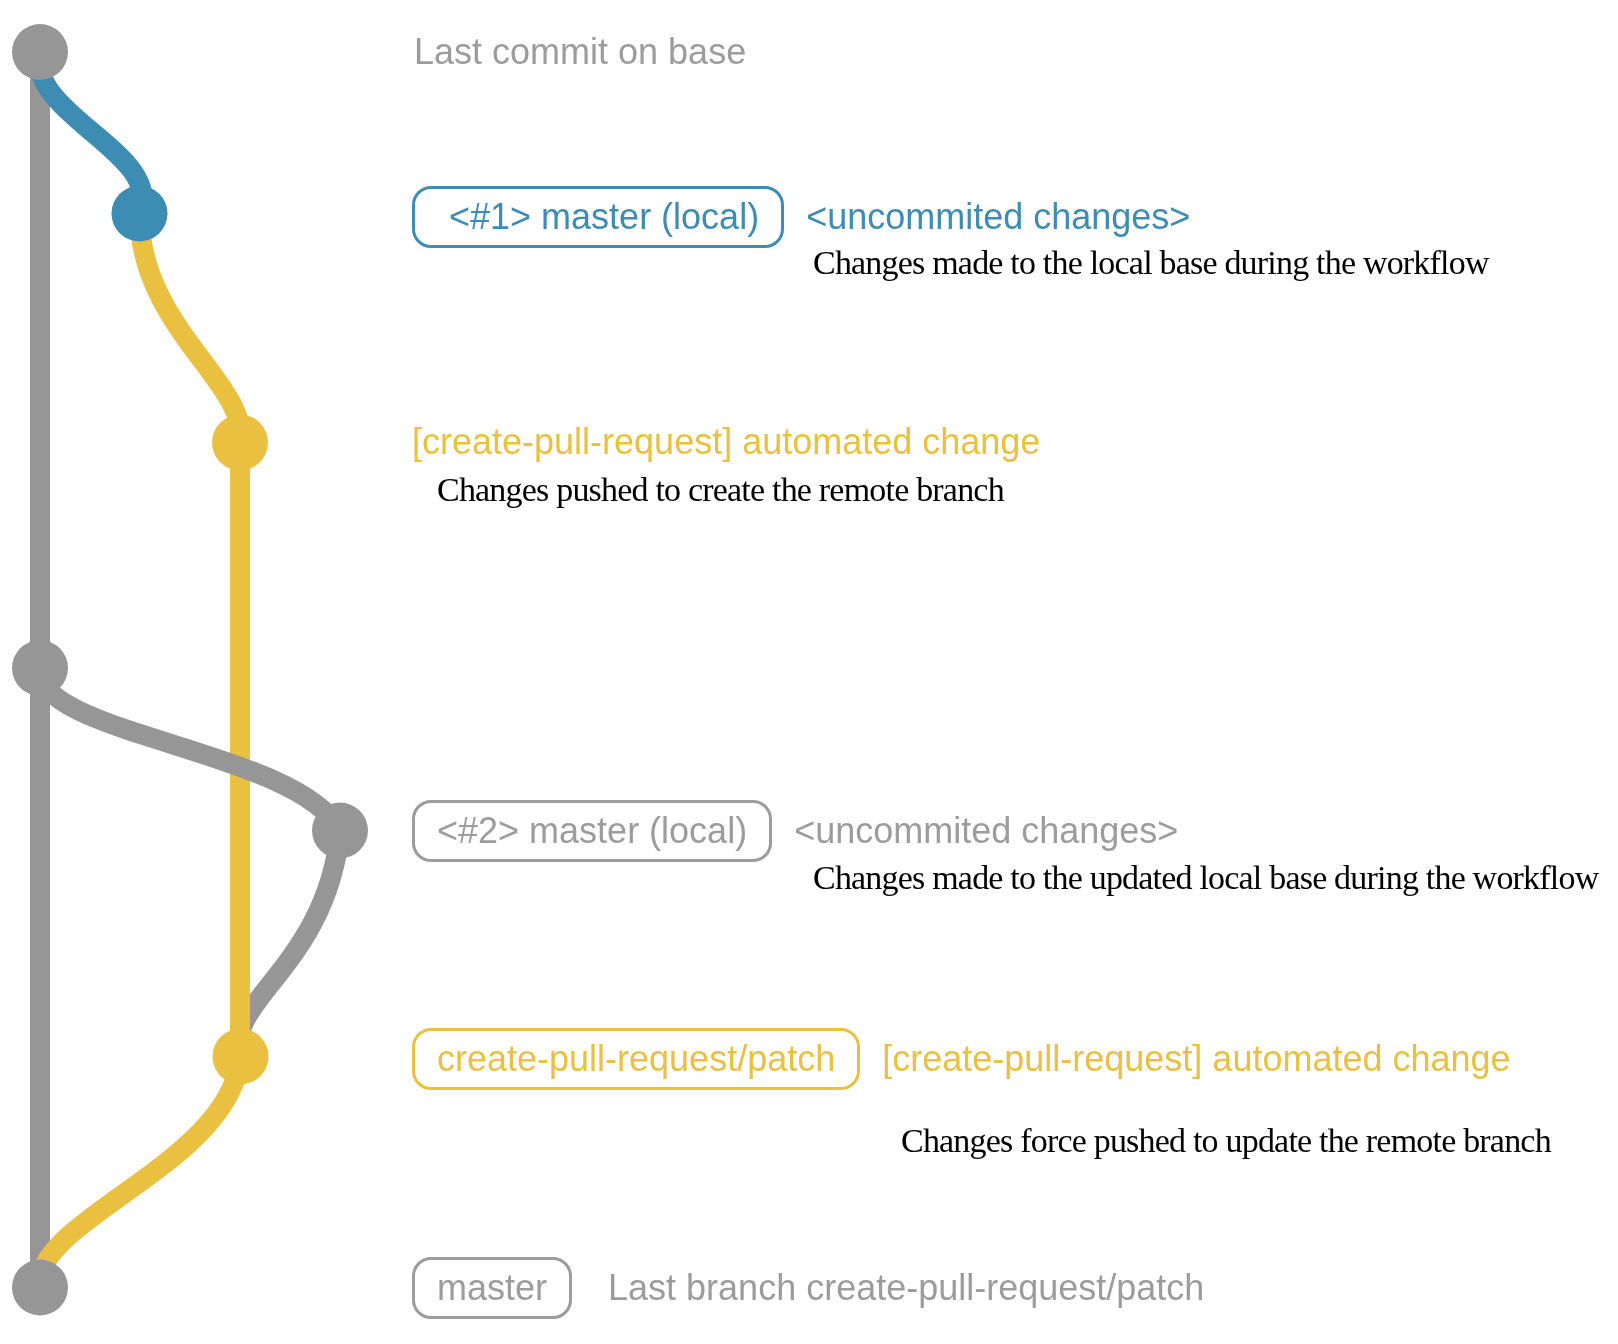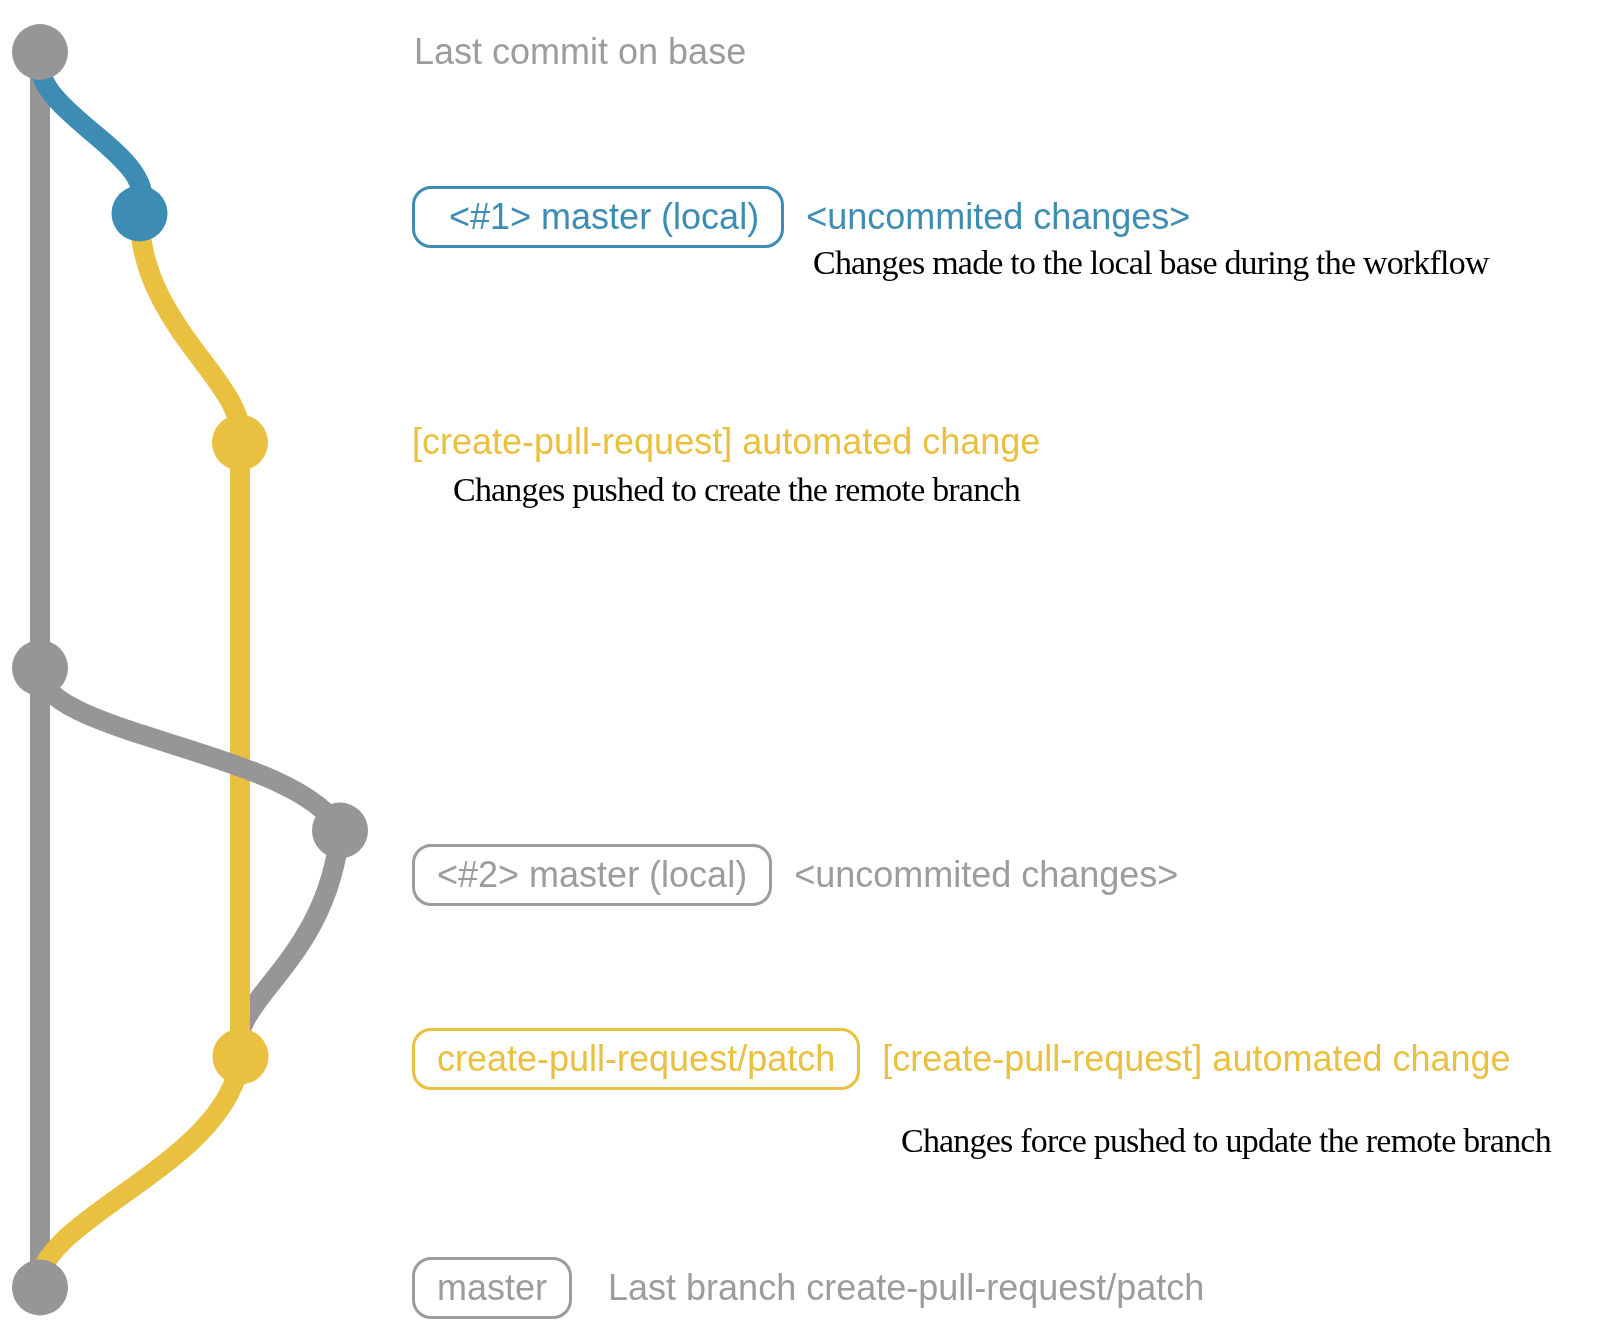--- a/index.html
+++ b/index.html
@@ -68,27 +68,28 @@
 
   <div class="row" style="left:412px; top:186px;">
     <span class="badge" style="color: rgb(61, 140, 180); padding-left: 34px;">&lt;#1&gt; master (local)</span>
     <span class="msg" style="color: rgb(61, 140, 180);">&lt;uncommited changes&gt;</span>
   </div>
   <div class="caption" style="left: 813px; top: 246px; color: rgb(0, 0, 0);">Changes made to the local base during the workflow</div>
 
   <div class="row" style="left:412px; top:411px;">
     <span class="msg" style="color: rgb(233, 192, 63);">[create-pull-request] automated change</span>
   </div>
-  <div class="caption" style="left: 453px; top: 473px; color: rgb(0, 0, 0);">Changes pushed to create the remote branch</div>
+  <div class="caption" style="left: 437px; top: 473px; color: rgb(0, 0, 0);">Changes pushed to create the remote branch</div>
 
 
-  <div class="row" style="left:412px; top:844px;">
+  <div class="row" style="left:412px; top:800px;">
     <span class="badge" style="color: rgb(156, 156, 156);">&lt;#2&gt; master (local)</span>
     <span class="msg" style="color: rgb(156, 156, 156);">&lt;uncommited changes&gt;</span>
   </div>
+  <div class="caption" style="left: 813px; top: 861px; color: rgb(0, 0, 0);">Changes made to the updated local base during the workflow</div>
 
   <div class="row" style="left:412px; top:1028px;">
     <span class="badge" style="color: rgb(233, 192, 63);">create-pull-request/patch</span>
     <span class="msg" style="color: rgb(233, 192, 63);">[create-pull-request] automated change</span>
   </div>
   <div class="caption" style="left: 901px; top: 1124px; color: rgb(0, 0, 0);">Changes force pushed to update the remote branch</div>
 
   <div class="row" style="left:412px; top:1257px;gap:36px;">
     <span class="badge" style="color: rgb(156, 156, 156);">master</span>
     <span class="msg" style="color: rgb(156, 156, 156);">Last branch create-pull-request/patch</span>

